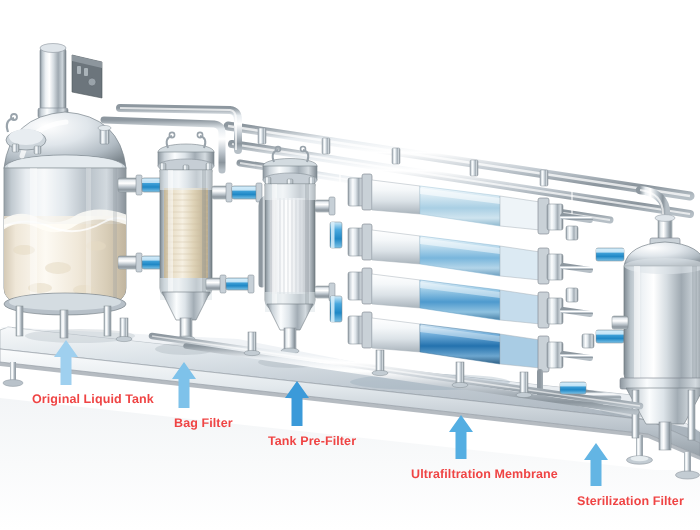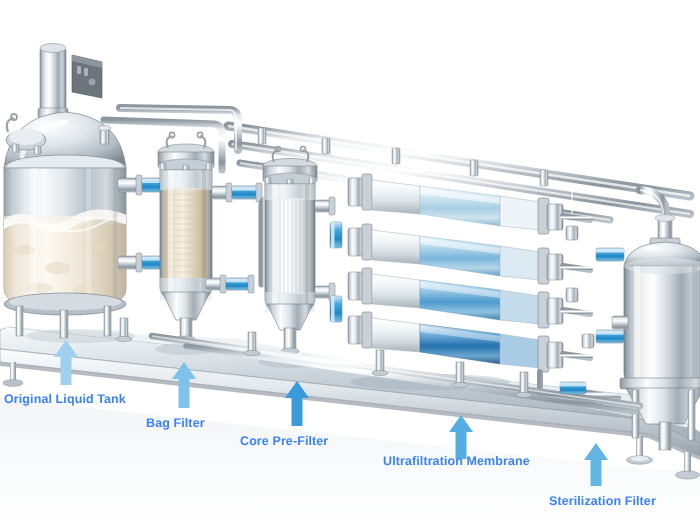--- a/index.html
+++ b/index.html
@@ -8,27 +8,28 @@
     width:700px;height:530px;overflow:hidden;
     background:#ffffff;
     font-family:"Liberation Sans", sans-serif;
     position:relative;
   }
   #stage{position:absolute;inset:0;width:700px;height:530px;overflow:hidden;background:#fff;}
   svg.layer{position:absolute;left:0;top:0;width:700px;height:530px;display:block;}
 
   .callout-label{
     position:absolute;
-    color:#3b82f6;
+    color:#ef4444;
     font-size:12.5px;
     font-weight:700;
     letter-spacing:.1px;
     white-space:nowrap;
     font-family:"Liberation Sans", sans-serif;
     text-rendering:geometricPrecision;
+    margin-left:28px;
   }
 </style>
 </head>
 <body>
 
 <div id="stage">
 
   <svg class="layer" viewBox="0 0 700 530">
     <defs>
 
@@ -623,19 +624,19 @@
     </g>
     <g>
       <path d="M596 443 L608 460 L601.5 460 L601.5 486 L590.5 486 L590.5 460 L584 460 Z" fill="#63b5e4"></path>
     </g>
   </svg>
 
   <div class="callout-label" style="left:4px;  top:392px;">Original Liquid Tank</div>
 
   <div class="callout-label" style="left:146px; top:416px;">Bag Filter</div>
 
-  <div class="callout-label" style="left:240px; top:434px;">Core Pre-Filter</div>
-
-  <div class="callout-label" style="left:383px; top:454px;">Ultrafiltration Membrane</div>
+  <div class="callout-label" style="left:240px; top:434px;">Tank Pre-Filter</div>
+
+  <div class="callout-label" style="left:383px; top:467px;">Ultrafiltration Membrane</div>
 
   <div class="callout-label" style="left:549px; top:494px;text-align:center;">Sterilization Filter</div>
 
 </div>
 
 </body></html>

